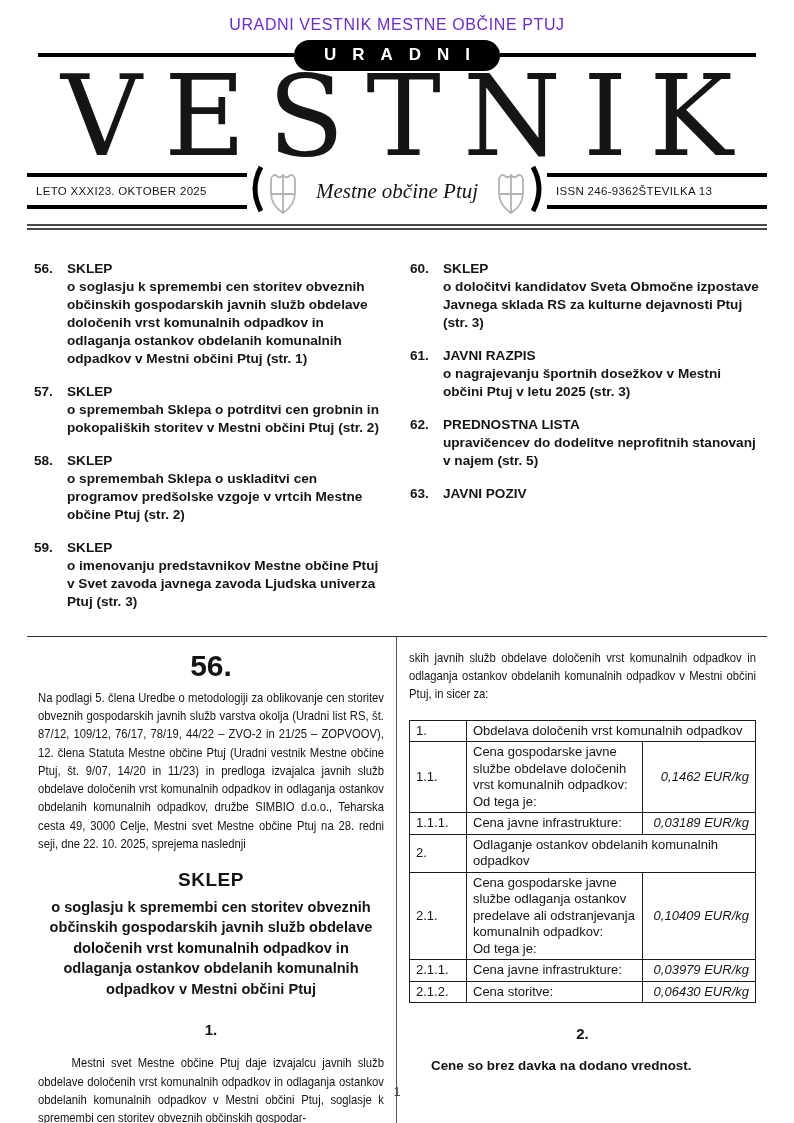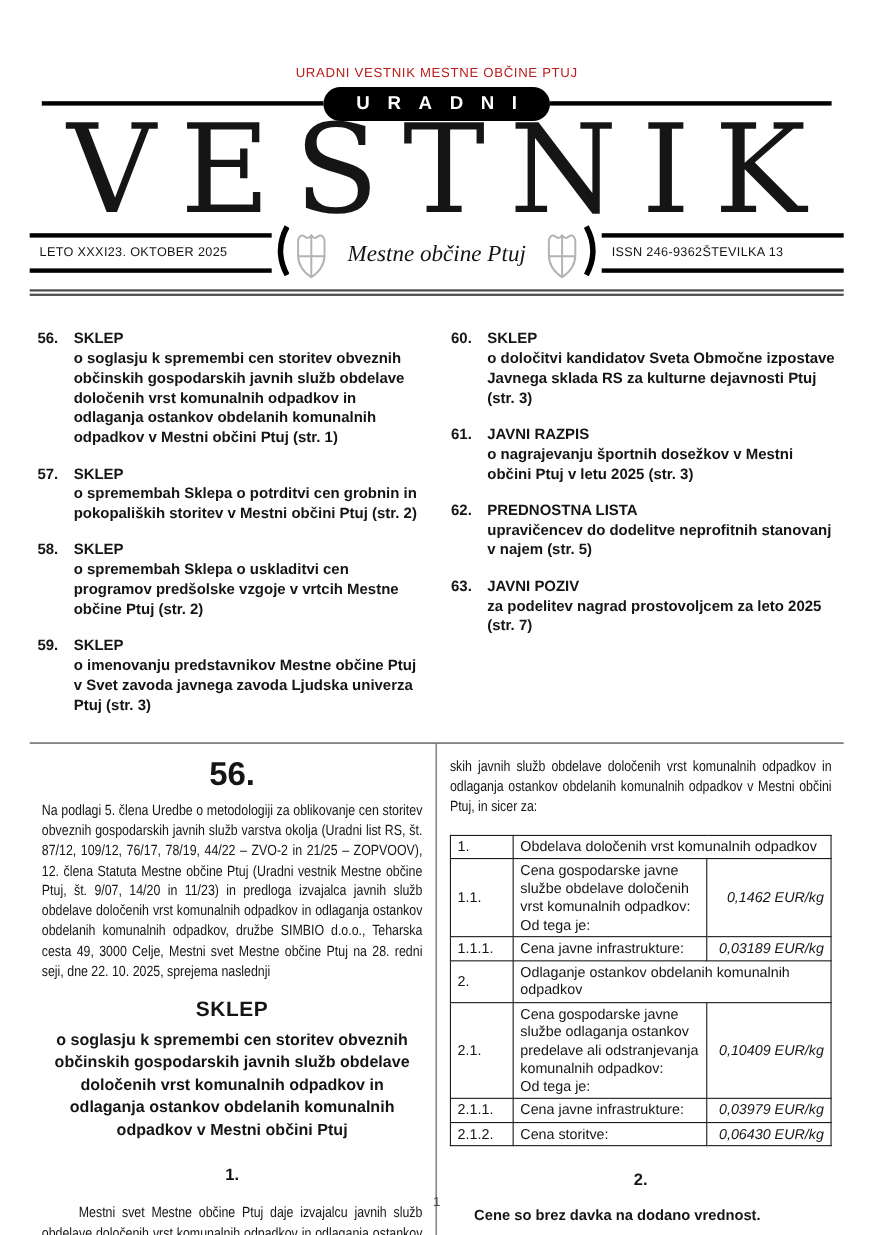--- a/index.html
+++ b/index.html
@@ -2,21 +2,21 @@
 <html><head>
 <meta charset="utf-8">
 <style>
   html,body { margin:0; padding:0; background:#9a9a9a; }
   .page {
     position:relative; width:794px; height:1123px; margin:0 auto;
     background:#ffffff; color:#151515; overflow:hidden;
     font-family:"Liberation Sans", sans-serif;
   }
   
-  .topline { padding-top:16px; text-align:center; font-size:12px; letter-spacing:0.6px; color:#b91c1c;margin-top:43px; }
+  .topline { padding-top:16px; text-align:center; font-size:16px; letter-spacing:0.6px; color:#6d28d9; }
   .rule-row { display:flex; align-items:center; margin:7px 38px 0 38px; height:28px; }
   .rule { flex:1; height:4px; background:#000; }
   .pill {
     background:#000; color:#fff; border-radius:16px;
     padding:5px 14px 6px 30px; font-size:17px; font-weight:bold; letter-spacing:16px;
     white-space:nowrap;
   }
   .vestnik {
     margin:0 14px 0 36px; text-align:center;
     font-family:"DejaVu Serif", serif; font-weight:normal;
@@ -160,21 +160,20 @@
         <div class="toc-num">62.</div>
         <div class="toc-text">
             <div class="toc-title">PREDNOSTNA LISTA</div>
         <div class="toc-desc">upravičencev do dodelitve neprofitnih stanovanj v najem (str. 5)</div>
           </div>
       </div>
       <div class="toc-item">
         <div class="toc-num">63.</div>
         <div class="toc-text">
             <div class="toc-title">JAVNI POZIV</div>
-        <div class="toc-desc">za podelitev nagrad prostovoljcem za leto 2025 (str. 7)</div>
           </div>
       </div>
     </div>
   </div>
 
   <div class="toc-body-divider"></div>
 
   <div class="cols">
     <div class="col-left">
       <div class="art-num">56.</div>

